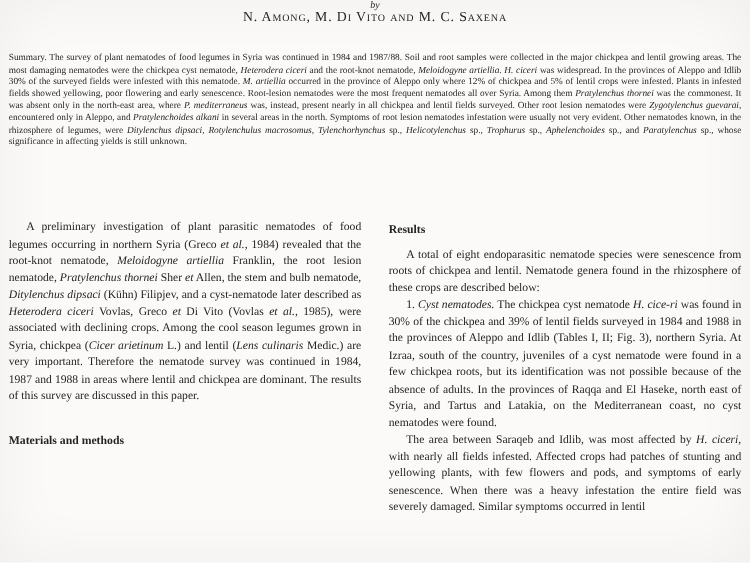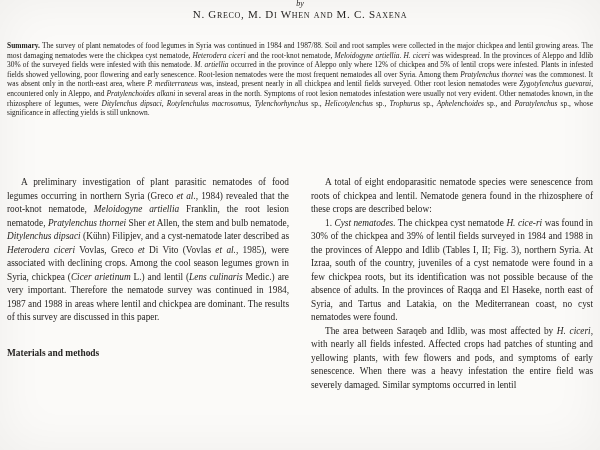--- a/index.html
+++ b/index.html
@@ -46,21 +46,21 @@
   .summary {
     position: absolute;
     top: 41px;
     left: 7px;
     width: 586px;
     font-size: 7.45px;
     line-height: 9.6px;
     text-align: justify;
   }
   .summary .lead {
-    font-weight: bold;
+    font-weight: normal;
   }
   .columns {
     position: absolute;
     top: 176px;
     left: 7px;
     width: 586px;
     display: flex;
     gap: 22px;
   }
   .col {
@@ -89,32 +89,33 @@
   }
 </style>
 </head>
 <body>
 
 <div class="page">
   <div class="scan">
 
     <div class="byline">by</div>
 
-    <div class="authors">N. Greco, M. Di When and M. C. Saxena</div>
+    <div class="authors">N. Among, M. Di Vito and M. C. Saxena</div>
 
     <div class="summary"><span class="lead">Summary. </span><span><span>The survey of plant nematodes of food legumes in Syria was continued in 1984 and 1987/88. Soil and root samples were collected in the major chickpea and lentil growing areas. The most damaging nematodes were the chickpea cyst nematode, </span><span style="font-style: italic;">Heterodera ciceri</span><span> and the root-knot nematode, </span><span style="font-style: italic;">Meloidogyne artiellia</span><span>. </span><span style="font-style: italic;">H. ciceri</span><span> was widespread. In the provinces of Aleppo and Idlib 30% of the surveyed fields were infested with this nematode. </span><span style="font-style: italic;">M. artiellia</span><span> occurred in the province of Aleppo only where 12% of chickpea and 5% of lentil crops were infested. Plants in infested fields showed yellowing, poor flowering and early senescence. Root-lesion nematodes were the most frequent nematodes all over Syria. Among them </span><span style="font-style: italic;">Pratylenchus thornei</span><span> was the commonest. It was absent only in the north-east area, where </span><span style="font-style: italic;">P. mediterraneus</span><span> was, instead, present nearly in all chickpea and lentil fields surveyed. Other root lesion nematodes were </span><span style="font-style: italic;">Zygotylenchus guevarai</span><span>, encountered only in Aleppo, and </span><span style="font-style: italic;">Pratylenchoides alkani</span><span> in several areas in the north. Symptoms of root lesion nematodes infestation were usually not very evident. Other nematodes known, in the rhizosphere of legumes, were </span><span style="font-style: italic;">Ditylenchus dipsaci</span><span>, </span><span style="font-style: italic;">Rotylenchulus macrosomus</span><span>, </span><span style="font-style: italic;">Tylenchorhynchus</span><span> sp., </span><span style="font-style: italic;">Helicotylenchus</span><span> sp., </span><span style="font-style: italic;">Trophurus</span><span> sp., </span><span style="font-style: italic;">Aphelenchoides</span><span> sp., and </span><span style="font-style: italic;">Paratylenchus</span><span> sp., whose significance in affecting yields is still unknown.</span></span></div>
 
     <div class="columns">
 
       <div class="col">
         <p class="para"><span>A preliminary investigation of plant parasitic nematodes of food legumes occurring in northern Syria (Greco </span><span style="font-style: italic;">et al.</span><span>, 1984) revealed that the root-knot nematode, </span><span style="font-style: italic;">Meloidogyne artiellia</span><span> Franklin, the root lesion nematode, </span><span style="font-style: italic;">Pratylenchus thornei</span><span> Sher </span><span style="font-style: italic;">et</span><span> Allen, the stem and bulb nematode, </span><span style="font-style: italic;">Ditylenchus dipsaci</span><span> (Kühn) Filipjev, and a cyst-nematode later described as </span><span style="font-style: italic;">Heterodera ciceri</span><span> Vovlas, Greco </span><span style="font-style: italic;">et</span><span> Di Vito (Vovlas </span><span style="font-style: italic;">et al.</span><span>, 1985), were associated with declining crops. Among the cool season legumes grown in Syria, chickpea (</span><span style="font-style: italic;">Cicer arietinum</span><span> L.) and lentil (</span><span style="font-style: italic;">Lens culinaris</span><span> Medic.) are very important. Therefore the nematode survey was continued in 1984, 1987 and 1988 in areas where lentil and chickpea are dominant. The results of this survey are discussed in this paper.</span></p>
         <h3 class="heading materials">Materials and methods</h3>
       </div>
 
       <div class="col">
+        <h3 class="heading results">Results</h3>
         <p class="para">A total of eight endoparasitic nematode species were senescence from roots of chickpea and lentil. Nematode genera found in the rhizosphere of these crops are described below:</p>
         <p class="para"><span>1. </span><span style="font-style: italic;">Cyst nematodes.</span><span> The chickpea cyst nematode </span><span style="font-style: italic;">H. cice-ri</span><span> was found in 30% of the chickpea and 39% of lentil fields surveyed in 1984 and 1988 in the provinces of Aleppo and Idlib (Tables I, II; Fig. 3), northern Syria. At Izraa, south of the country, juveniles of a cyst nematode were found in a few chickpea roots, but its identification was not possible because of the absence of adults. In the provinces of Raqqa and El Haseke, north east of Syria, and Tartus and Latakia, on the Mediterranean coast, no cyst nematodes were found.</span></p>
         <p class="para"><span>The area between Saraqeb and Idlib, was most affected by </span><span style="font-style: italic;">H. ciceri</span><span>, with nearly all fields infested. Affected crops had patches of stunting and yellowing plants, with few flowers and pods, and symptoms of early senescence. When there was a heavy infestation the entire field was severely damaged. Similar symptoms occurred in lentil</span></p>
       </div>
 
     </div>
   </div>
 </div>
 
 </body></html>

